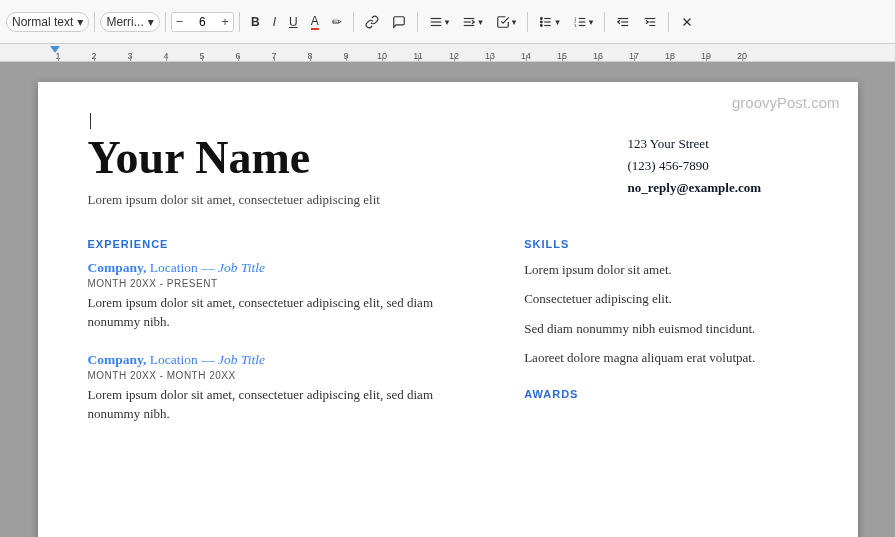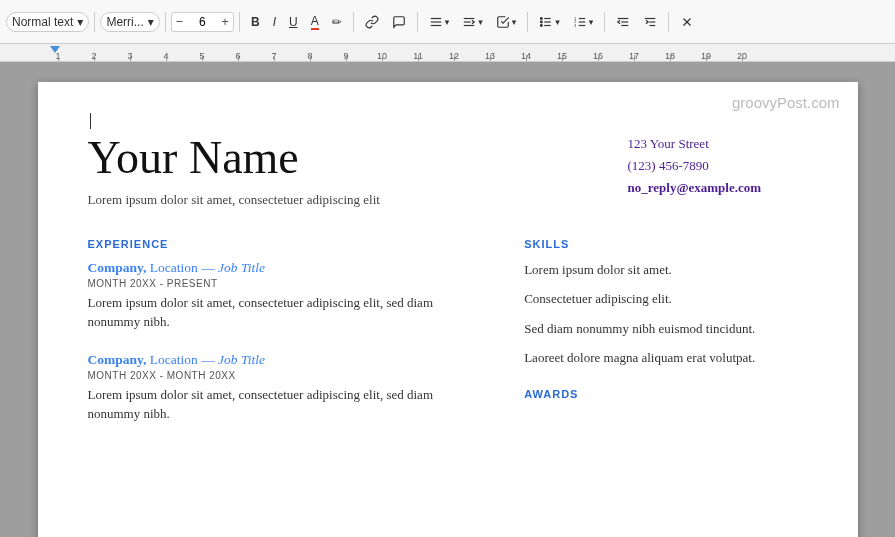--- a/index.html
+++ b/index.html
@@ -168,35 +168,35 @@
 
     
     .resume-header {
       display: flex;
       justify-content: space-between;
       align-items: flex-start;
       margin-bottom: 30px;
     }
     .resume-name {
       font-size: 46px;
-      font-weight: 400;
+      font-weight: 700;
       color: #111;
       line-height: 1.1;
       font-family: 'Times New Roman', Times, serif;
     }
     .resume-tagline {
       font-size: 13px;
       color: #444;
       margin-top: 8px;
       font-family: 'Times New Roman', Times, serif;
     }
     .resume-contact {
       text-align: left;
       font-size: 13px;
-      color: #4c1d95;
+      color: #0f172a;
       line-height: 1.7;
       font-family: 'Times New Roman', Times, serif;
       min-width: 180px;
     }
     .resume-contact .bold-text { font-weight: bold; }
     .resume-contact .email { font-weight: bold; }
 
     
     .resume-body {
       display: flex;

